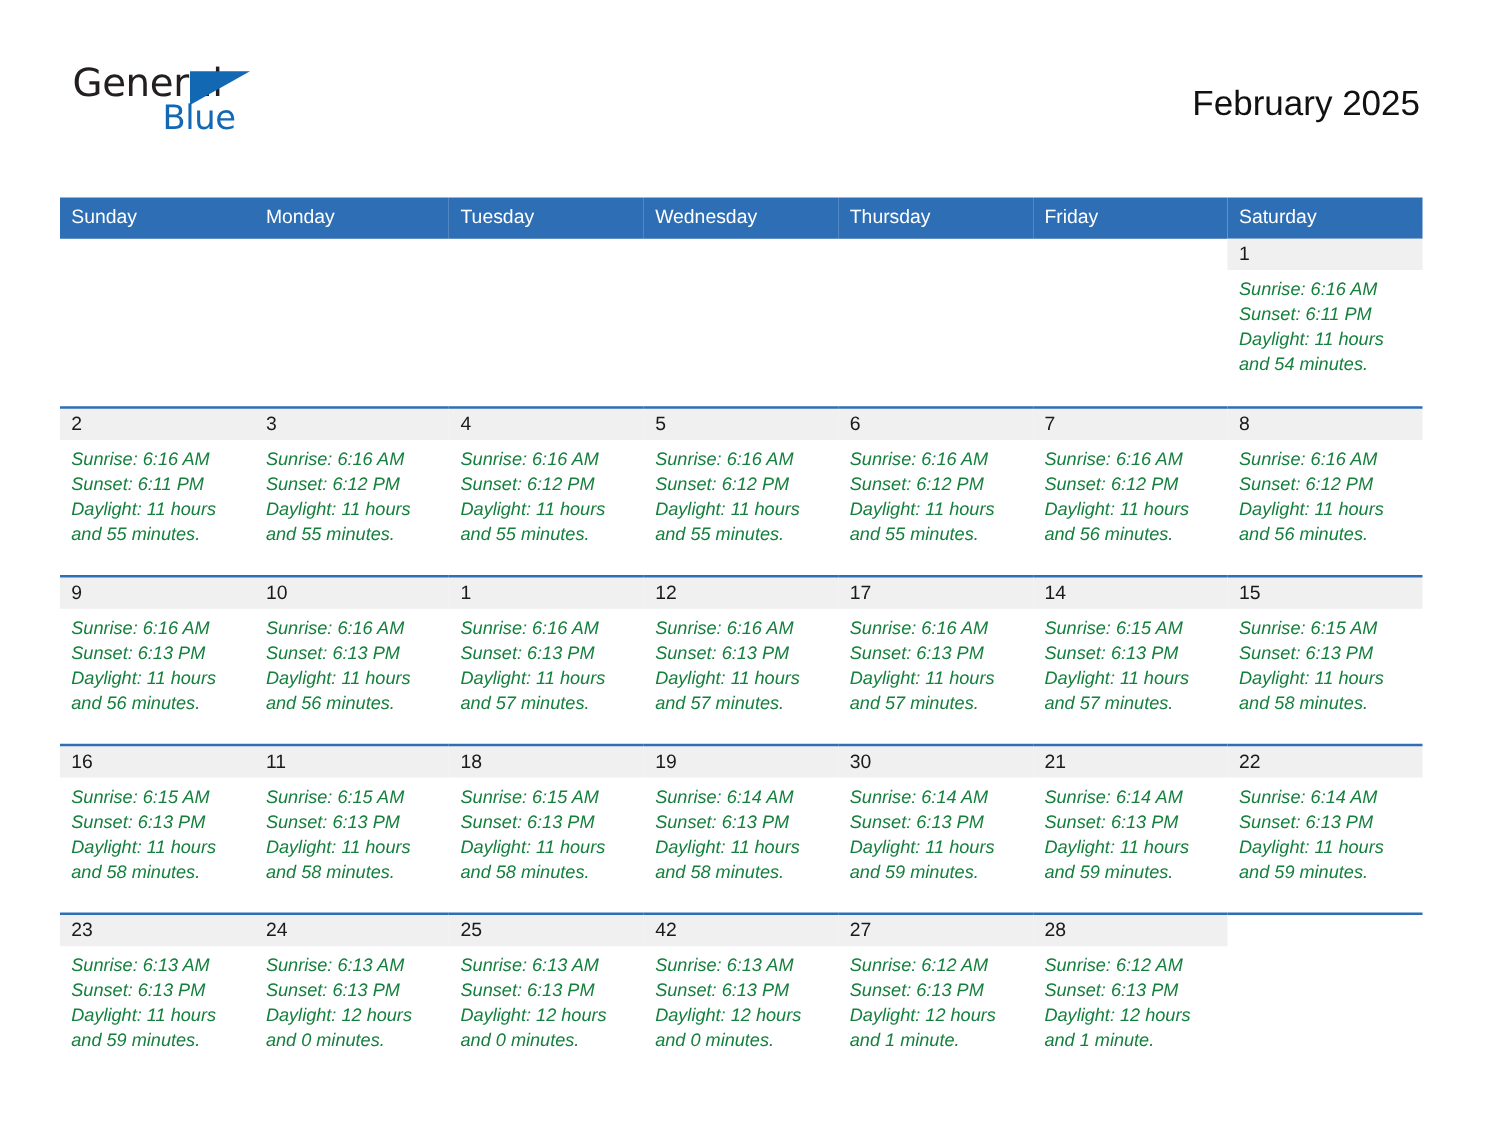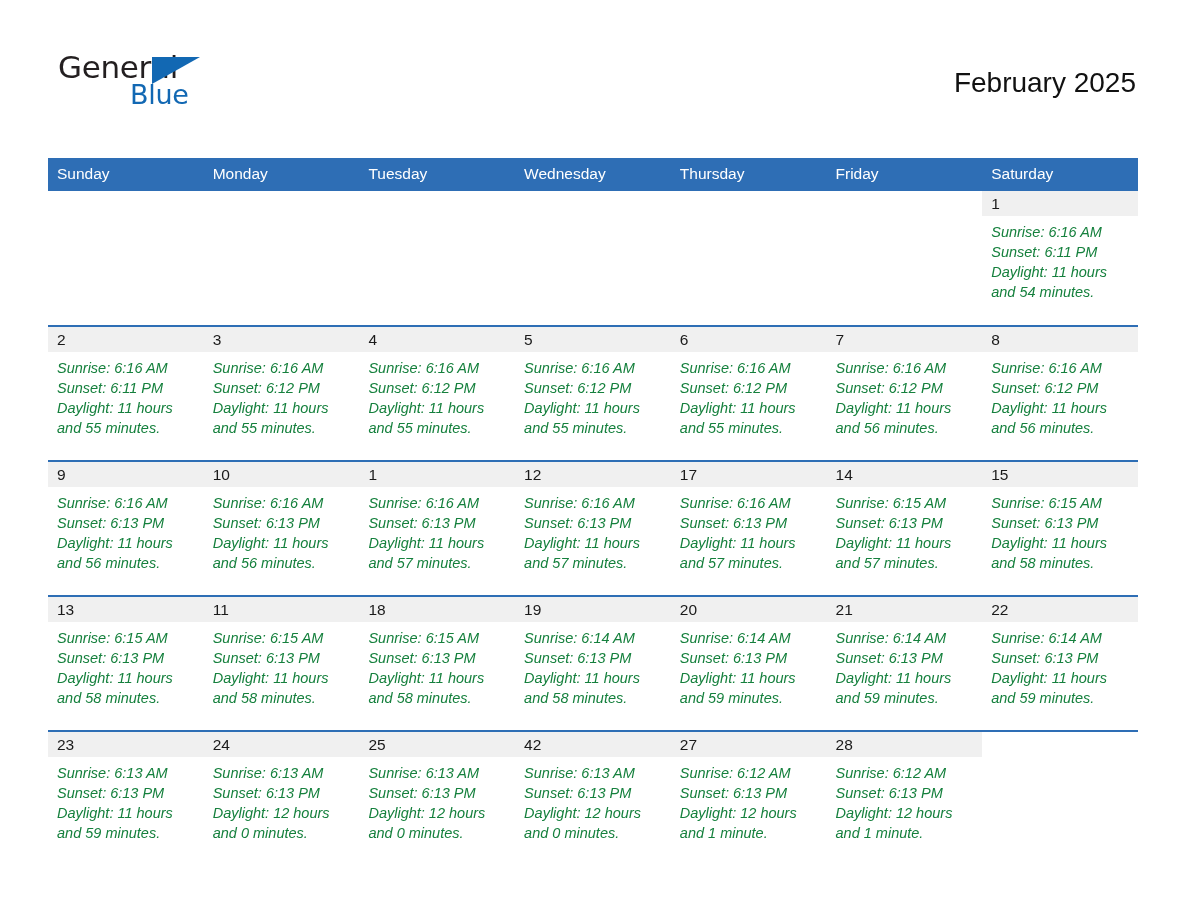--- a/index.html
+++ b/index.html
@@ -364,21 +364,21 @@
                 <div>Sunrise: 6:15 AM</div>
                 <div>Sunset: 6:13 PM</div>
                 <div>Daylight: 11 hours and 58 minutes.</div>
               </div>
             </div>
           </td>
         </tr>
         <tr class="week-row">
           <td>
             <div class="cell-inner">
-              <div class="daynum">13</div>
+              <div class="daynum">16</div>
               <div class="details">
                 <div>Sunrise: 6:15 AM</div>
                 <div>Sunset: 6:13 PM</div>
                 <div>Daylight: 11 hours and 58 minutes.</div>
               </div>
             </div>
           </td>
           <td>
             <div class="cell-inner">
               <div class="daynum">11</div>
@@ -404,21 +404,21 @@
               <div class="daynum">19</div>
               <div class="details">
                 <div>Sunrise: 6:14 AM</div>
                 <div>Sunset: 6:13 PM</div>
                 <div>Daylight: 11 hours and 58 minutes.</div>
               </div>
             </div>
           </td>
           <td>
             <div class="cell-inner">
-              <div class="daynum">20</div>
+              <div class="daynum">30</div>
               <div class="details">
                 <div>Sunrise: 6:14 AM</div>
                 <div>Sunset: 6:13 PM</div>
                 <div>Daylight: 11 hours and 59 minutes.</div>
               </div>
             </div>
           </td>
           <td>
             <div class="cell-inner">
               <div class="daynum">21</div>

